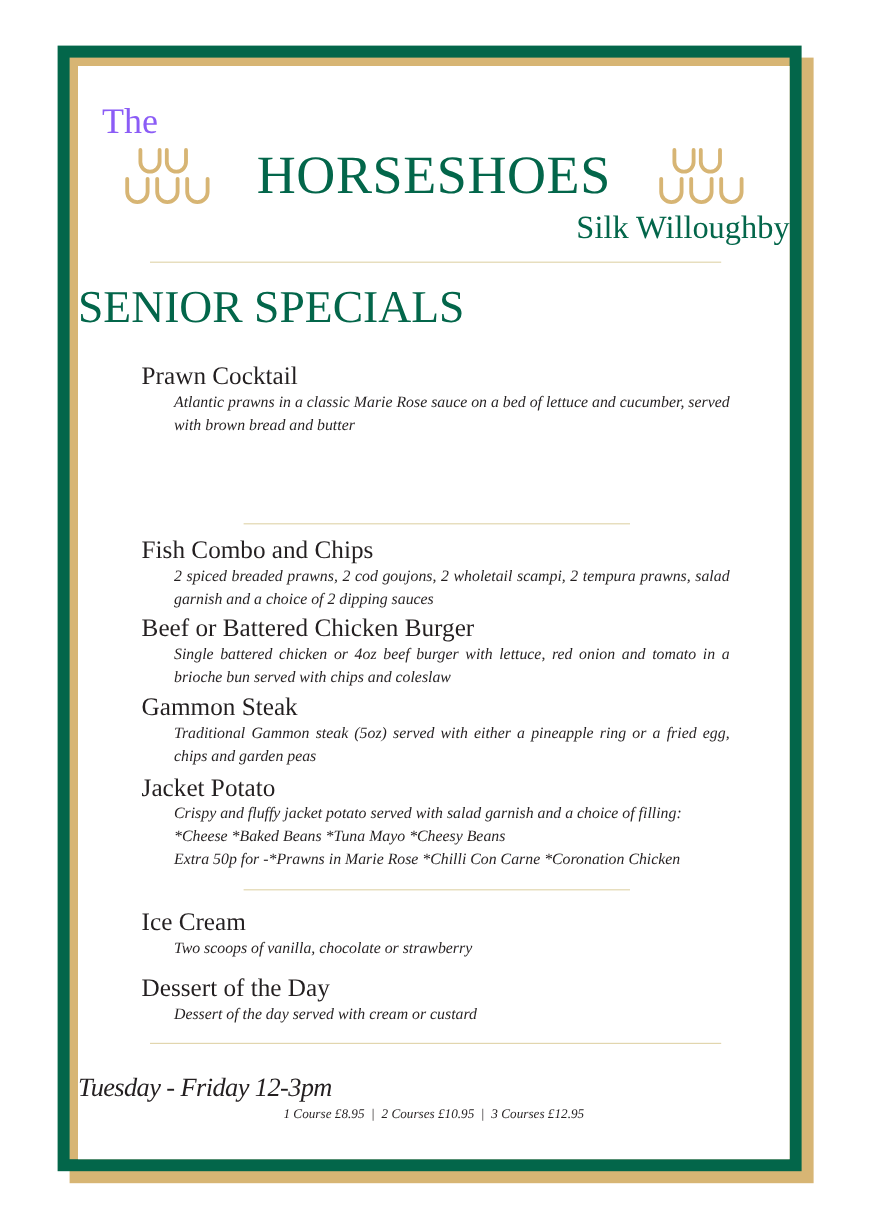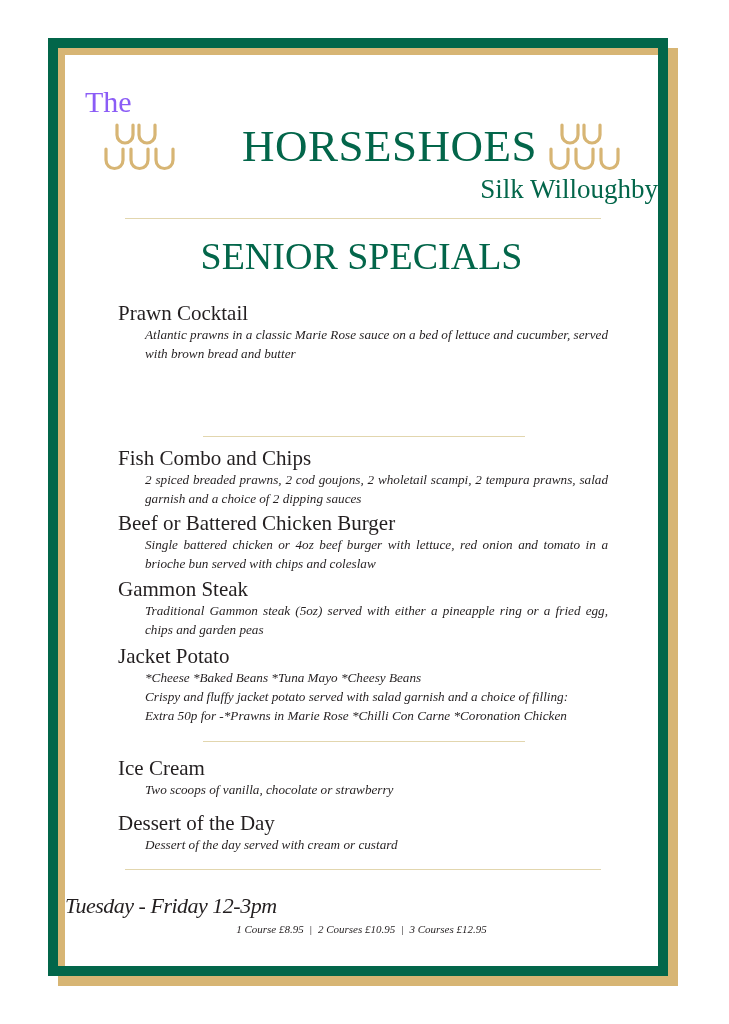--- a/index.html
+++ b/index.html
@@ -23,36 +23,36 @@
     position: absolute; left: 65px; top: 55px; width: 593px; height: 911px;
     background: #ffffff;
   }
   .header { position: absolute; left: 0; top: 0; width: 100%; height: 170px; }
   .title-the {
     position: absolute; top: 30px; left: 0; width: 100%; 
     font-size: 30px; color: #8b5cf6; line-height: 34px; margin-left: 20px;
   }
   .title-main {
     position: absolute; top: 65px; left: 0; width: 100%; text-align: center;
-    font-size: 45px; color: #03664a; line-height: 52px; letter-spacing: 0.5px; padding-left: 28px;
+    font-size: 45px; color: #03664a; line-height: 52px; letter-spacing: 0.5px;
   }
   .title-loc {
     position: absolute; top: 118px; left: 0; width: 100%; text-align: right;
     font-size: 27px; color: #03664a; line-height: 32px;
   }
   .shoes { position: absolute; top: 68px; width: 76px; height: 50px; }
   .shoes.left { left: 38px; }
   .shoes.right { left: 483px; }
   .divider { position: absolute; height: 1px; background: #e2d6ae; }
   .div-top { top: 163px; left: 60px; width: 476px; }
   .div-1 { top: 381px; left: 138px; width: 322px; }
   .div-2 { top: 686px; left: 138px; width: 322px; }
   .div-bottom { top: 814px; left: 60px; width: 476px; }
   .section-title {
-    position: absolute; top: 178px; left: 0; width: 100%; text-align: center;
+    position: absolute; top: 178px; left: 0; width: 100%; text-align: left;
     font-size: 38px; color: #03664a; line-height: 46px;
   }
   .item { position: absolute; left: 53px; width: 490px; }
   .item-name { font-size: 21px; line-height: 24px; color: #231f20; }
   .item-desc { font-size: 13.2px; line-height: 19px; font-style: italic; color: #231f20; text-align: justify; margin-left: 27px; }
   .item-desc.left { text-align: left; }
   .footer-days {
     position: absolute; top: 838px; left: 0; width: 100%; 
     font-size: 22px; font-style: italic; color: #231f20; letter-spacing: -0.5px; line-height: 26px;
   }
@@ -113,22 +113,22 @@
   <div class="item" style="top:456px;">
     <div class="item-name">Beef or Battered Chicken Burger</div>
     <div class="item-desc">Single battered chicken or 4oz beef burger with lettuce, red onion and tomato in a brioche bun served with chips and coleslaw</div>
   </div>
   <div class="item" style="top:522px;">
     <div class="item-name">Gammon Steak</div>
     <div class="item-desc">Traditional Gammon steak (5oz) served with either a pineapple ring or a fried egg, chips and garden peas</div>
   </div>
   <div class="item" style="top:589px;">
     <div class="item-name">Jacket Potato</div>
+    <div class="item-desc left">Crispy and fluffy jacket potato served with salad garnish and a choice of filling:</div>
     <div class="item-desc left">*Cheese *Baked Beans *Tuna Mayo *Cheesy Beans</div>
-    <div class="item-desc left">Crispy and fluffy jacket potato served with salad garnish and a choice of filling:</div>
     <div class="item-desc left">Extra 50p for -*Prawns in Marie Rose *Chilli Con Carne *Coronation Chicken</div>
   </div>
 
   <div class="divider div-2"></div>
 
   <div class="item" style="top:701px;">
     <div class="item-name">Ice Cream</div>
     <div class="item-desc left">Two scoops of vanilla, chocolate or strawberry</div>
   </div>
   <div class="item" style="top:756px;">

